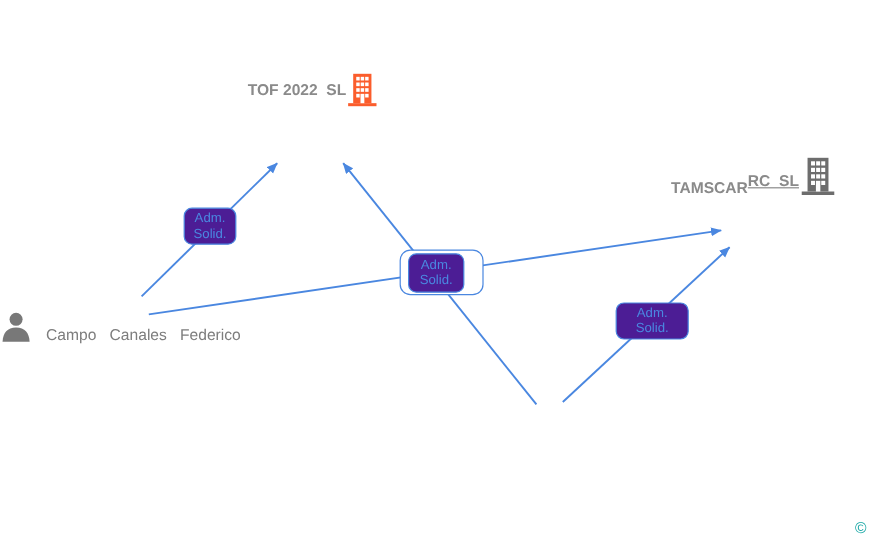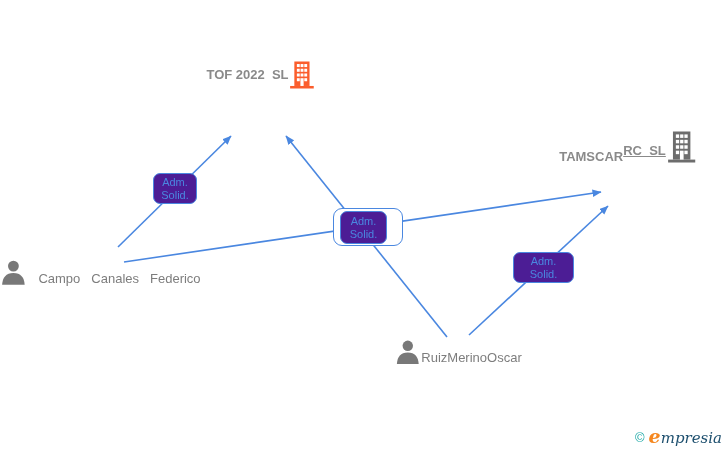--- a/index.html
+++ b/index.html
@@ -102,47 +102,35 @@
       <svg viewBox="0 0 32 29" width="28" height="26">
         <circle class="person-glyph" cx="16" cy="6.6" r="6.2"></circle>
         <path class="person-glyph" d="M16 14.4 C 7.6 14.4 3.6 19.4 3.1 28 L 28.9 28 C 28.4 19.4 24.4 14.4 16 14.4 Z"></path>
       </svg>
     </div>
     <div class="name mt8">Campo</div>
     <div class="name">Canales</div>
     <div class="name">Federico</div>
   </div>
 
-  <div class="entity person" style="left:458px;top:340px;">
-    <div class="icon-wrap">
-      <svg viewBox="0 0 32 29" width="27" height="25">
-        <circle class="person-glyph" cx="16" cy="6.6" r="6.2"></circle>
-        <path class="person-glyph" d="M16 14.4 C 7.6 14.4 3.6 19.4 3.1 28 L 28.9 28 C 28.4 19.4 24.4 14.4 16 14.4 Z"></path>
-      </svg>
-    </div>
-    <div class="name mt8">Ruiz</div>
-    <div class="name">Merino</div>
-    <div class="name">Oscar</div>
-  </div>
 
   <div class="rel-label" style="left:153px;top:173px;width:44px;height:31px;">
     <span>Adm.</span>
     <span>Solid.</span>
   </div>
 
   <div class="rel-label ghost" style="left:333px;top:208px;width:70px;height:38px;border-radius:9px;"></div>
 
   <div class="rel-label" style="left:340px;top:211px;width:47px;height:33px;">
     <span>Adm.</span>
     <span>Solid.</span>
   </div>
 
   <div class="rel-label" style="left:513px;top:252px;width:61px;height:31px;">
     <span>Adm.</span>
     <span>Solid.</span>
   </div>
 
   <div class="footer-logo">
     <span class="copy">©</span>
-    <span class="brand"><span class="e">e</span><span>mpresia</span></span>
   </div>
 
 </div>
 
 </body></html>

